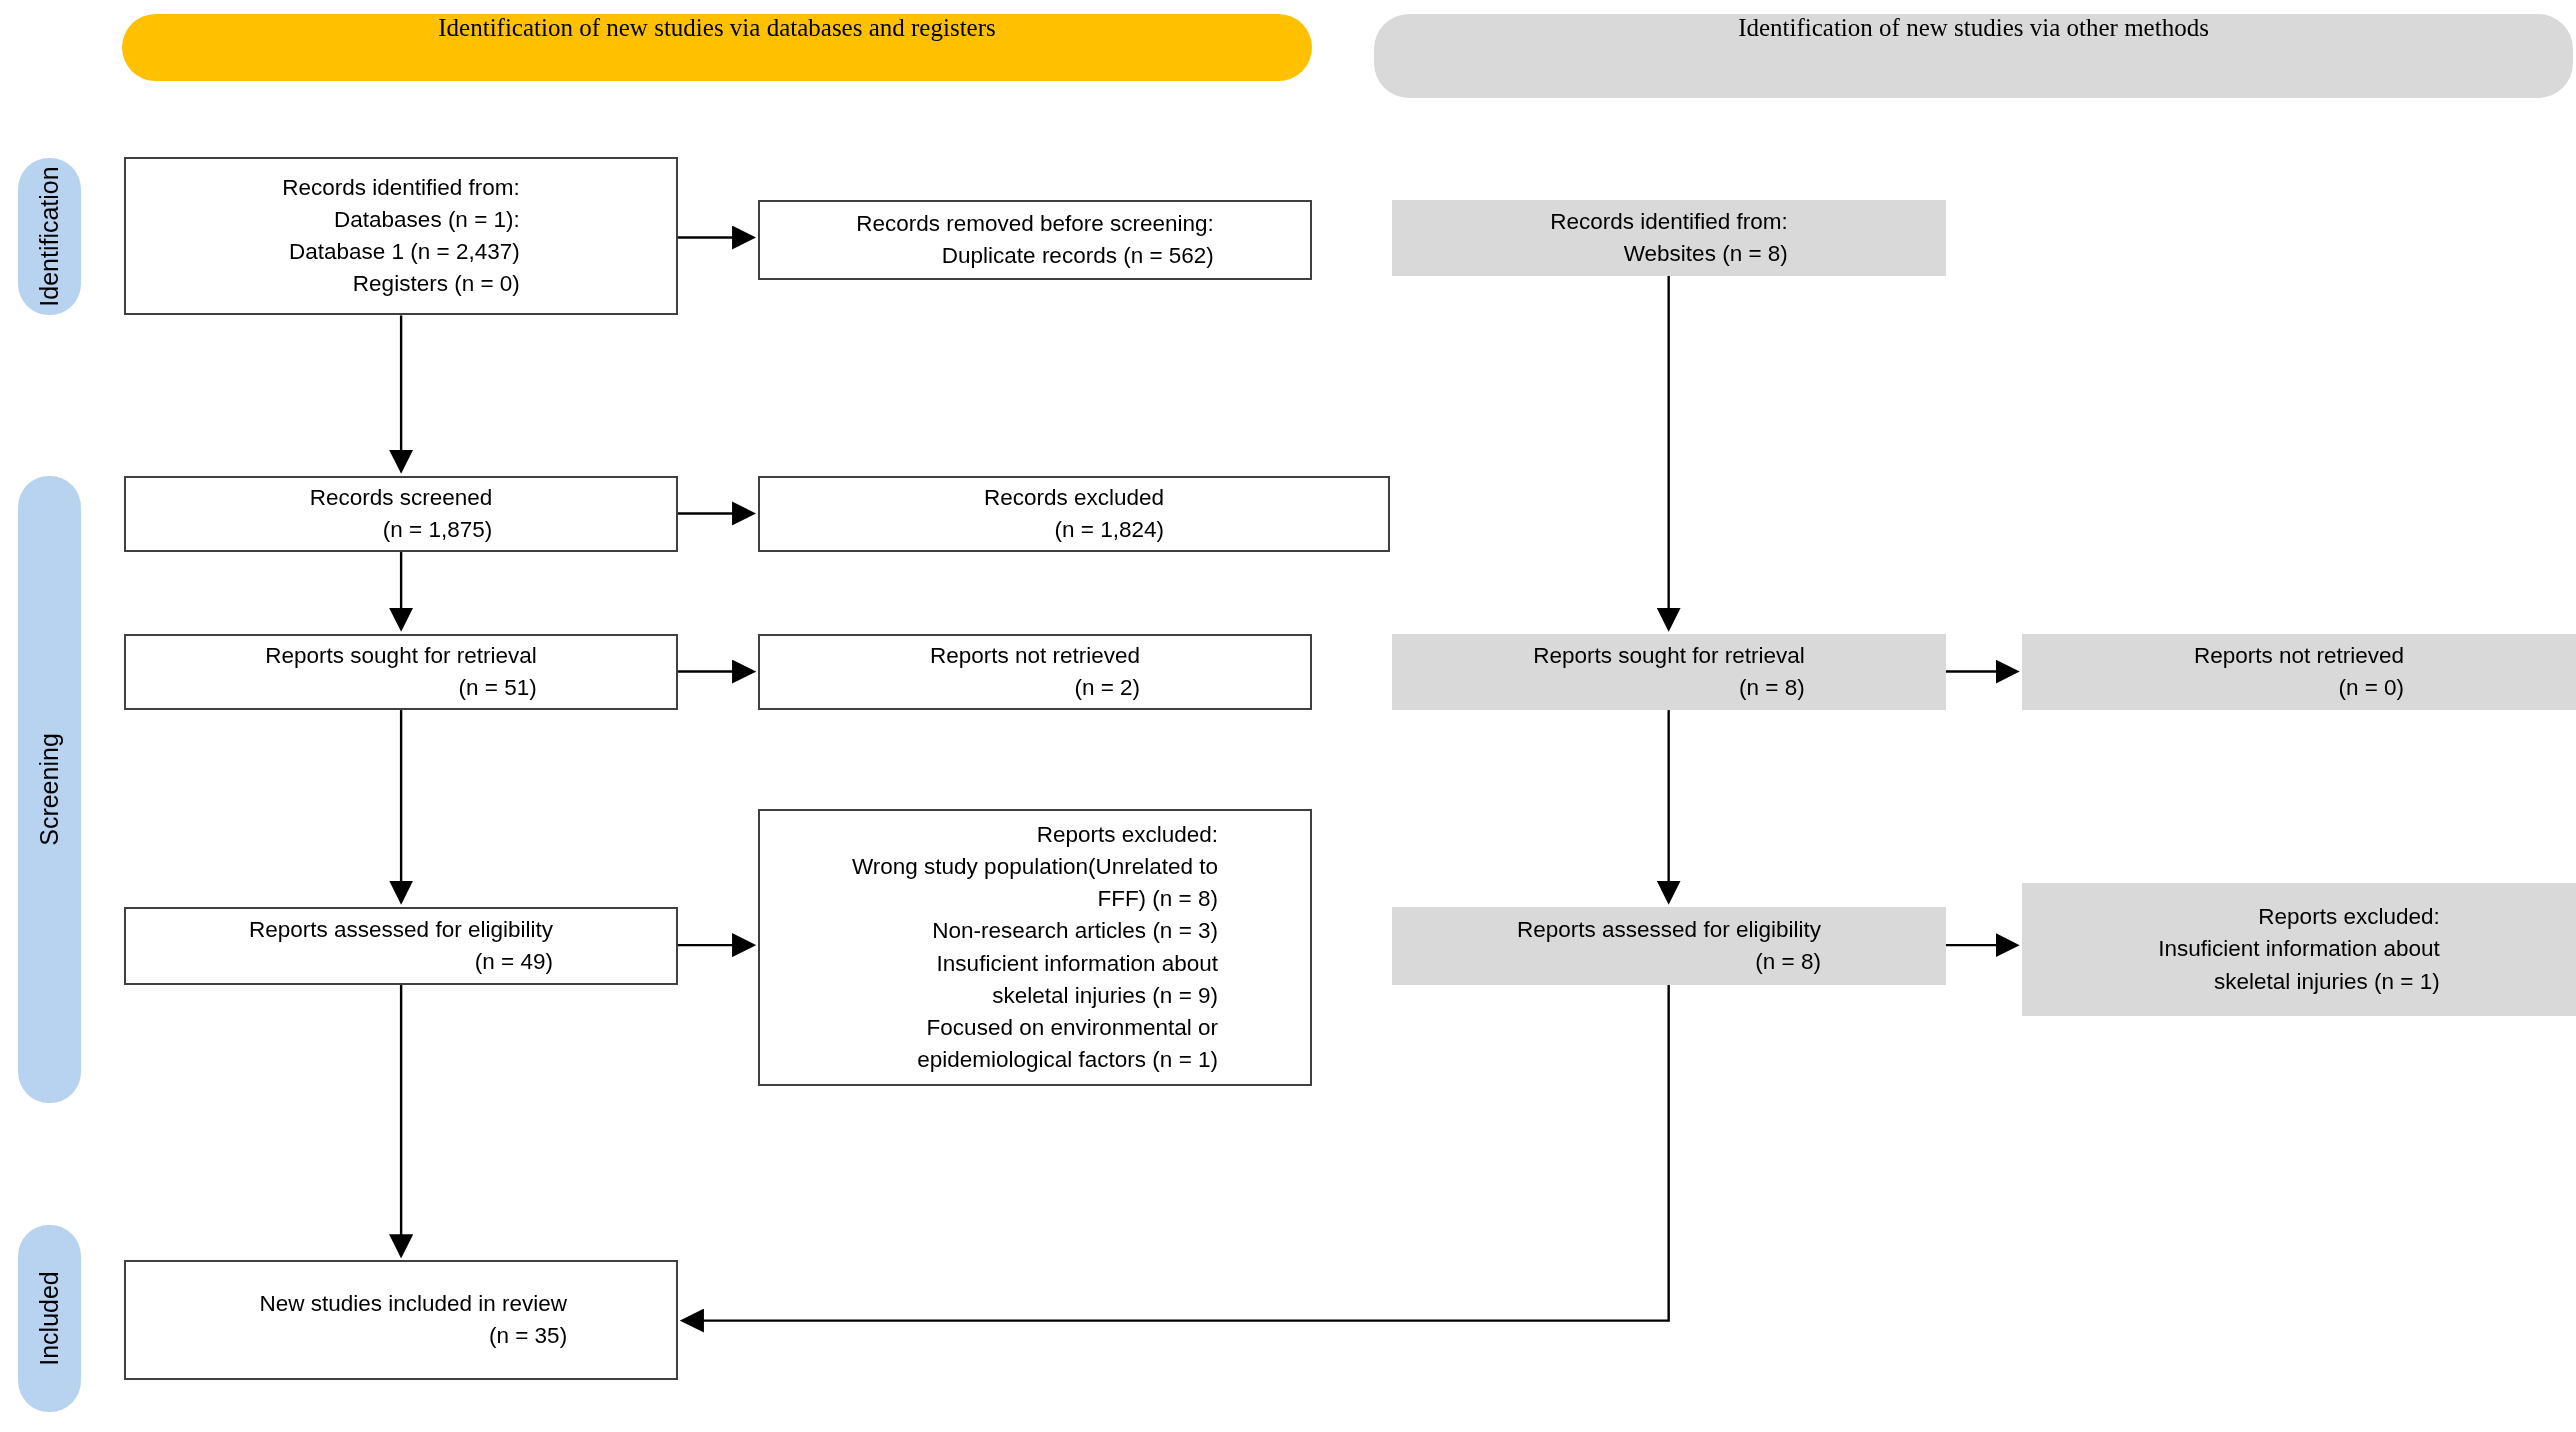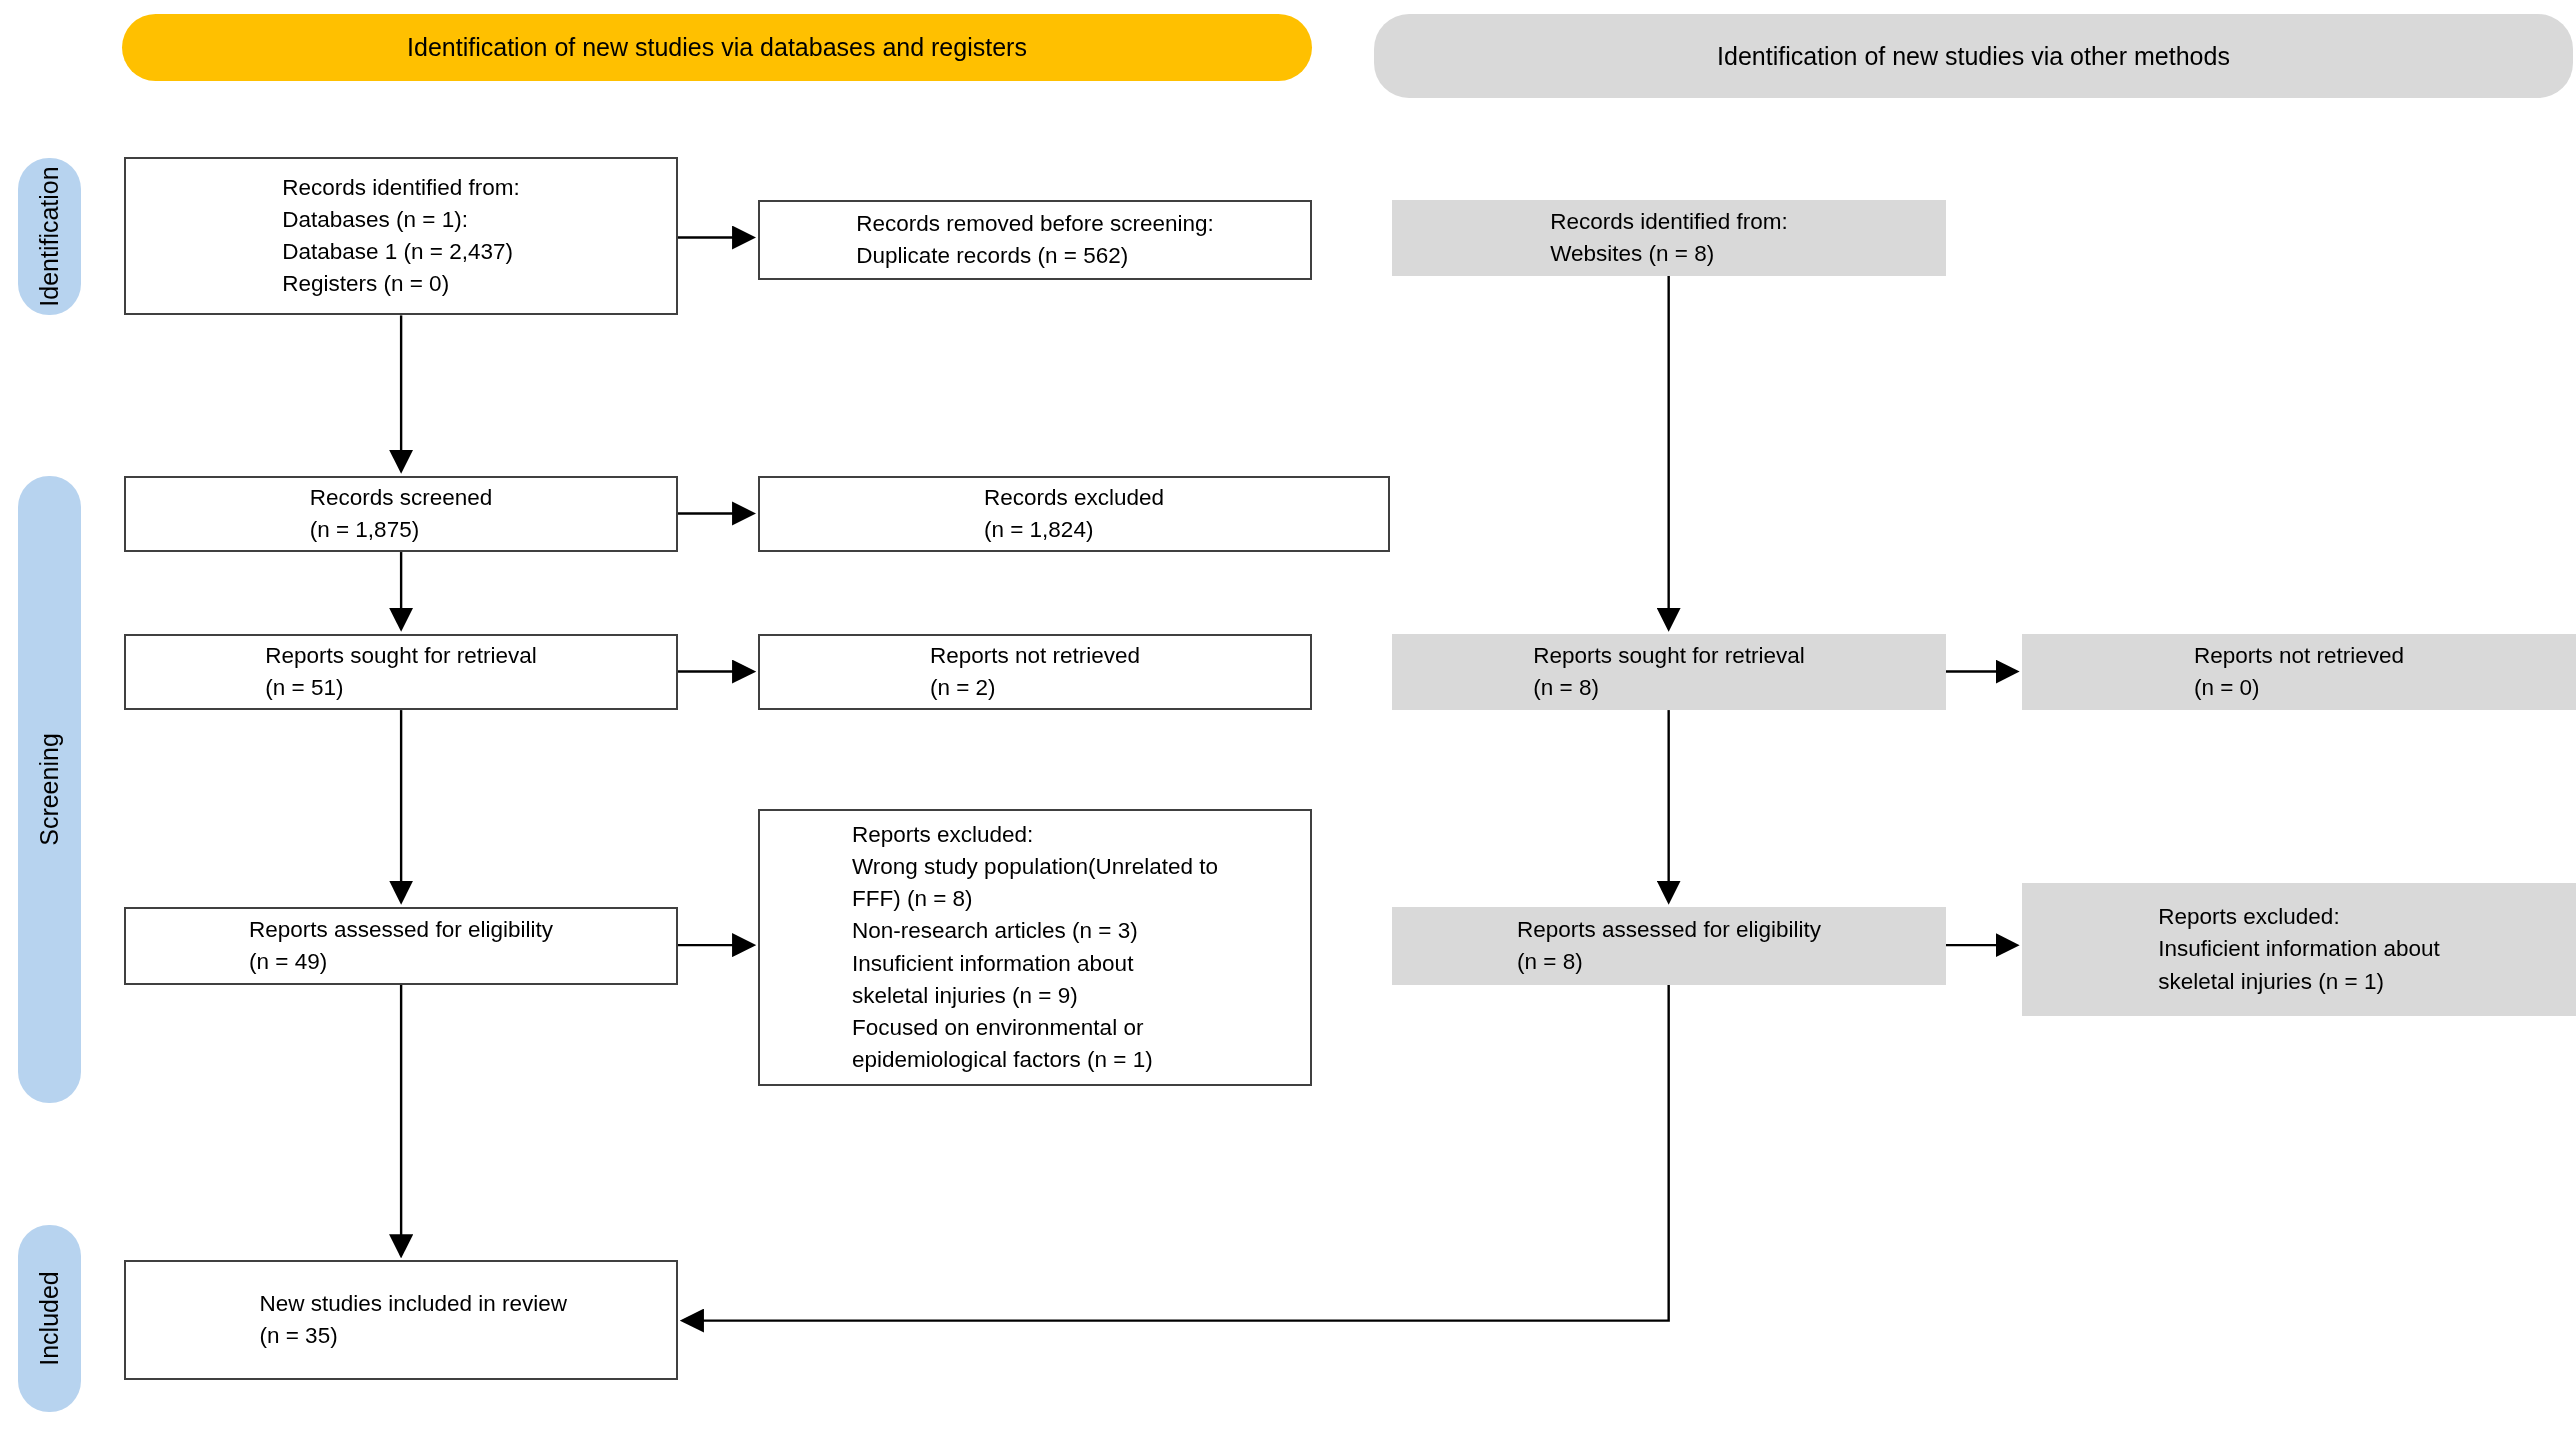--- a/index.html
+++ b/index.html
@@ -14,24 +14,24 @@
   #connectors {
     position: absolute;
     left: 0; top: 0;
     width: 2576px; height: 1433px;
     pointer-events: none;
   }
   .banner {
     position: absolute;
     border-radius: 35px;
     display: flex;
-    align-items: center;
     justify-content: center;
     text-align: center;
     font-size: 25px;
+    font-family: Liberation Serif, serif;
   }
   .banner.yellow { background: #FFC000; }
   .banner.gray   { background: #D9D9D9; }
   .pill {
     position: absolute;
     background: #B7D3EF;
     border-radius: 31px;
     display: flex;
     align-items: center;
     justify-content: center;
@@ -40,21 +40,21 @@
     transform: rotate(-90deg);
     white-space: nowrap;
     font-size: 25px;
   }
   .box {
     position: absolute;
     box-sizing: border-box;
     display: flex;
     align-items: center;
     justify-content: center;
-    text-align: left;
+    text-align: right;
     white-space: pre-line;
     font-size: 22.5px;
     line-height: 1.43;
     padding: 4.8px 14.4px;
   }
   .box.white { background: #ffffff; border: 2.4px solid #404040; }
   .box.gray  { background: #D9D9D9; border: none; }
 
   
   .banner-left  { left: 122px;  top: 14.4px; width: 1190px; height: 67px; }

